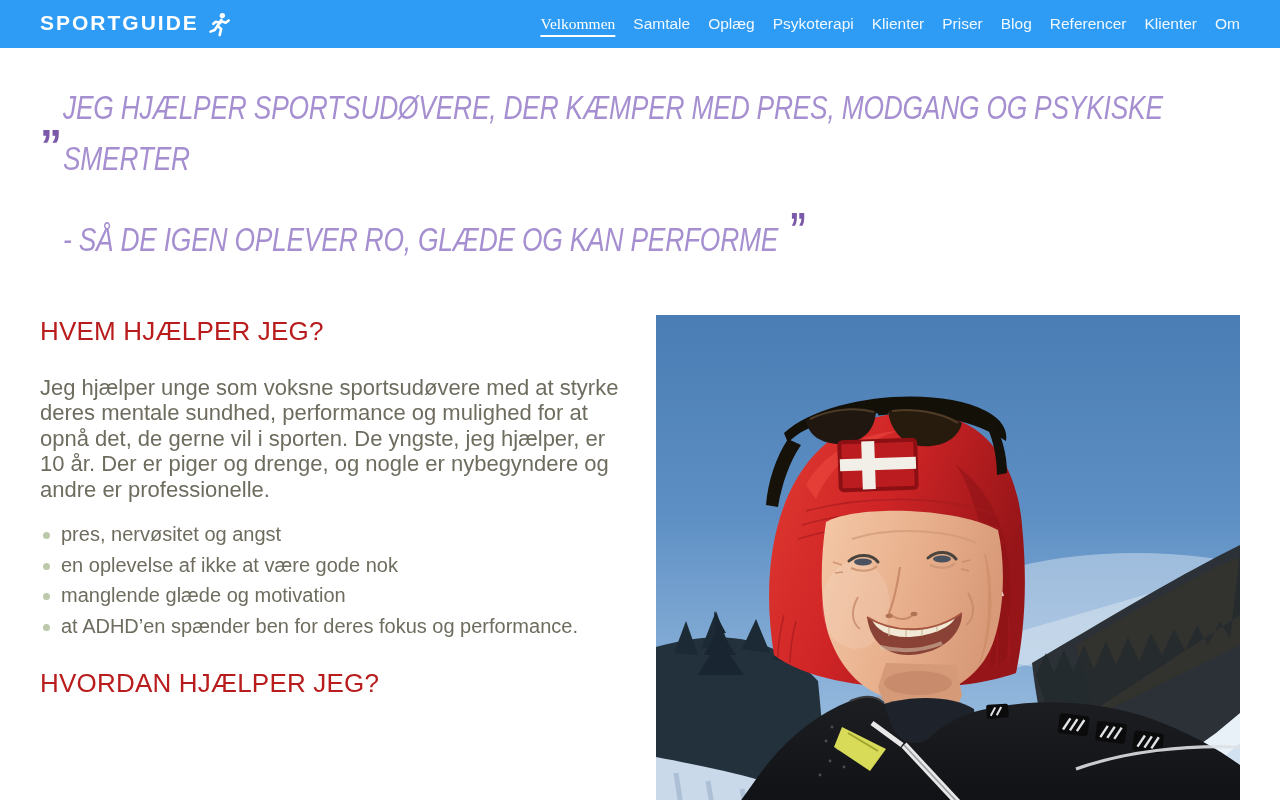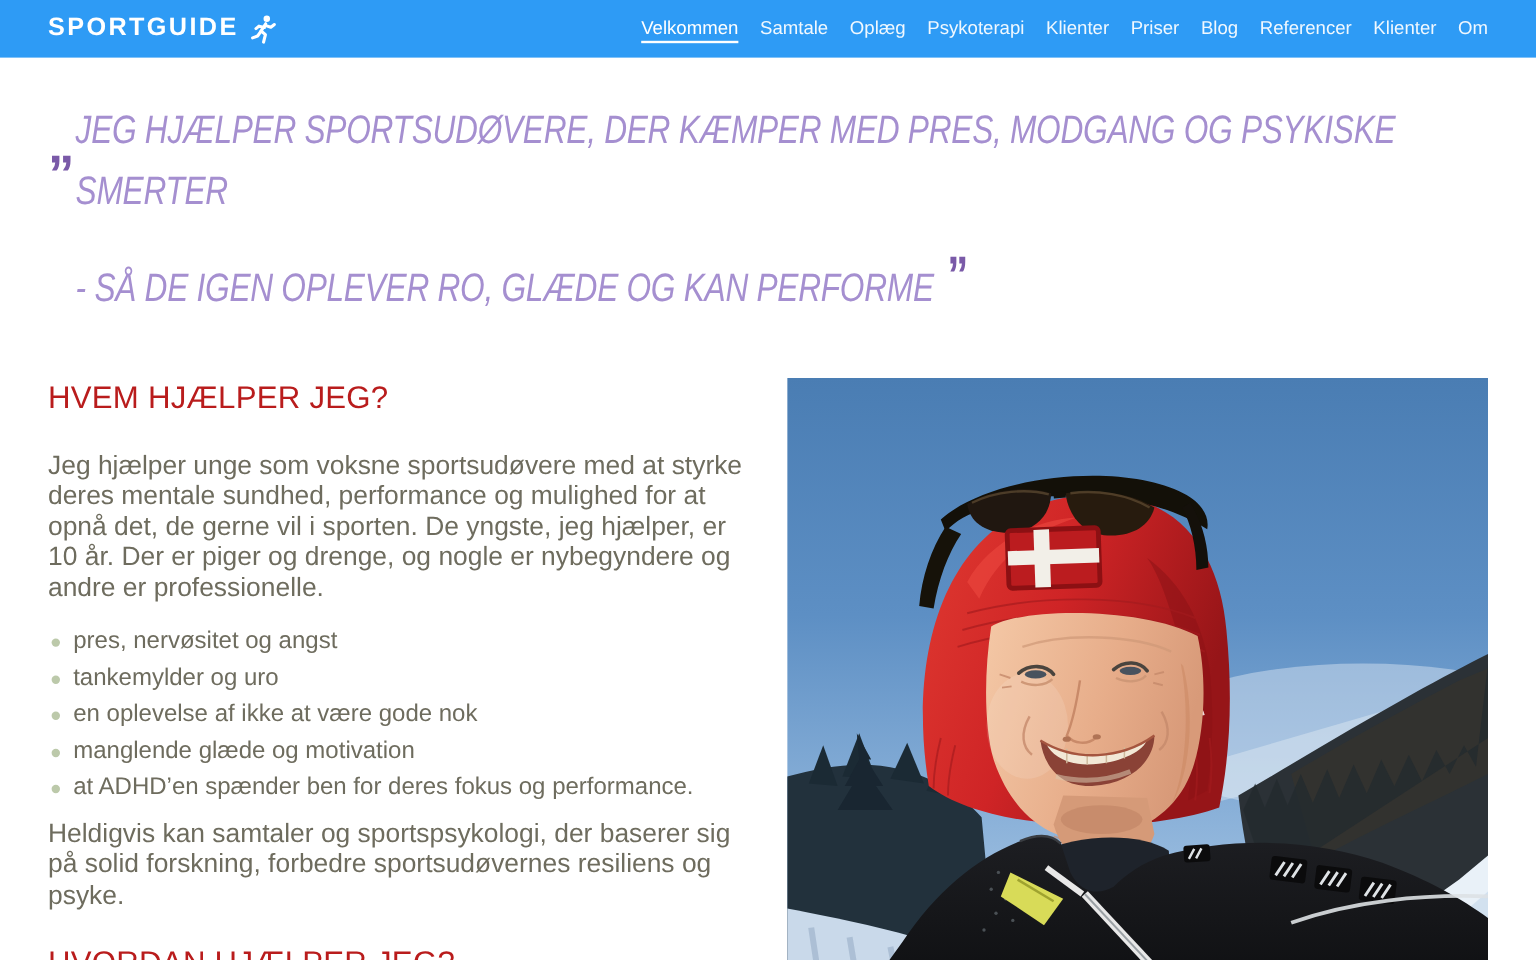--- a/index.html
+++ b/index.html
@@ -8,21 +8,21 @@
 
   
   .navbar { height:48px; background:#2E9BF5; display:flex; align-items:center;
     justify-content:space-between; padding:0 40px; }
   .logo { display:flex; gap:6px; color:#fff; }
   .logo-text { font-size:21px; font-weight:700; letter-spacing:2px; }
   .logo-icon { width:27px; height:27px; display:block; }
   .nav-links { list-style:none; display:flex; gap:18px; align-items:center; }
   .nav-item { color:rgba(255,255,255,.93); font-size:15.5px; cursor:pointer; white-space:nowrap; }
   .nav-item.active { color:#fff; text-decoration:underline; text-underline-offset:6px;
-    text-decoration-thickness:1.5px; }
+    text-decoration-thickness:1.5px;font-family:Liberation Serif, serif; }
 
   
   .quote { position:relative; margin:0 40px; padding:34px 0 0 23px; }
   .quote-mark-open { position:absolute; left:0; top:76px; font-size:44px; font-weight:700;
     color:#7A5AA8; line-height:1; font-style:normal; }
   .quote-inner { width:1500px; transform:scaleX(0.8); transform-origin:left top;
     font-style:italic; font-size:33px; line-height:51px; color:#A58FD0;
     letter-spacing:-0.3px; }
   .quote-sub { margin-top:30px; }
   .quote-mark-close { font-style:normal; font-weight:700; font-size:44px; color:#7A5AA8;
@@ -84,26 +84,24 @@
     <p class="quote-sub"><span>- SÅ DE IGEN OPLEVER RO, GLÆDE OG KAN PERFORME</span><span class="quote-mark-close">”</span></p>
   </div>
 </section>
 
 <main class="content">
   <div class="col-text">
     <h2>HVEM HJÆLPER JEG?</h2>
     <p>Jeg hjælper unge som voksne sportsudøvere med at styrke deres mentale sundhed, performance og mulighed for at opnå det, de gerne vil i sporten. De yngste, jeg hjælper, er 10 år. Der er piger og drenge, og nogle er nybegyndere og andre er professionelle.</p>
     <ul class="bullets">
         <li class="bullet-item">pres, nervøsitet og angst</li>
-        <li class="bullet-item">tankemylder og uro</li>
         <li class="bullet-item">en oplevelse af ikke at være gode nok</li>
         <li class="bullet-item">manglende glæde og motivation</li>
         <li class="bullet-item">at ADHD’en spænder ben for deres fokus og performance.</li>
       </ul>
-    <p>Heldigvis kan samtaler og sportspsykologi, der baserer sig på solid forskning, forbedre sportsudøvernes resiliens og psyke.</p>
     <h2 class="heading-how">HVORDAN HJÆLPER JEG?</h2>
   </div>
 
   <figure class="col-photo">
 
     <svg class="portrait" viewBox="0 0 584 520">
       <defs>
         <linearGradient id="sky" x1="0" y1="0" x2="0" y2="1">
           <stop offset="0" stop-color="#4a7db3"></stop>
             <stop offset=".38" stop-color="#5d8fc4"></stop>

